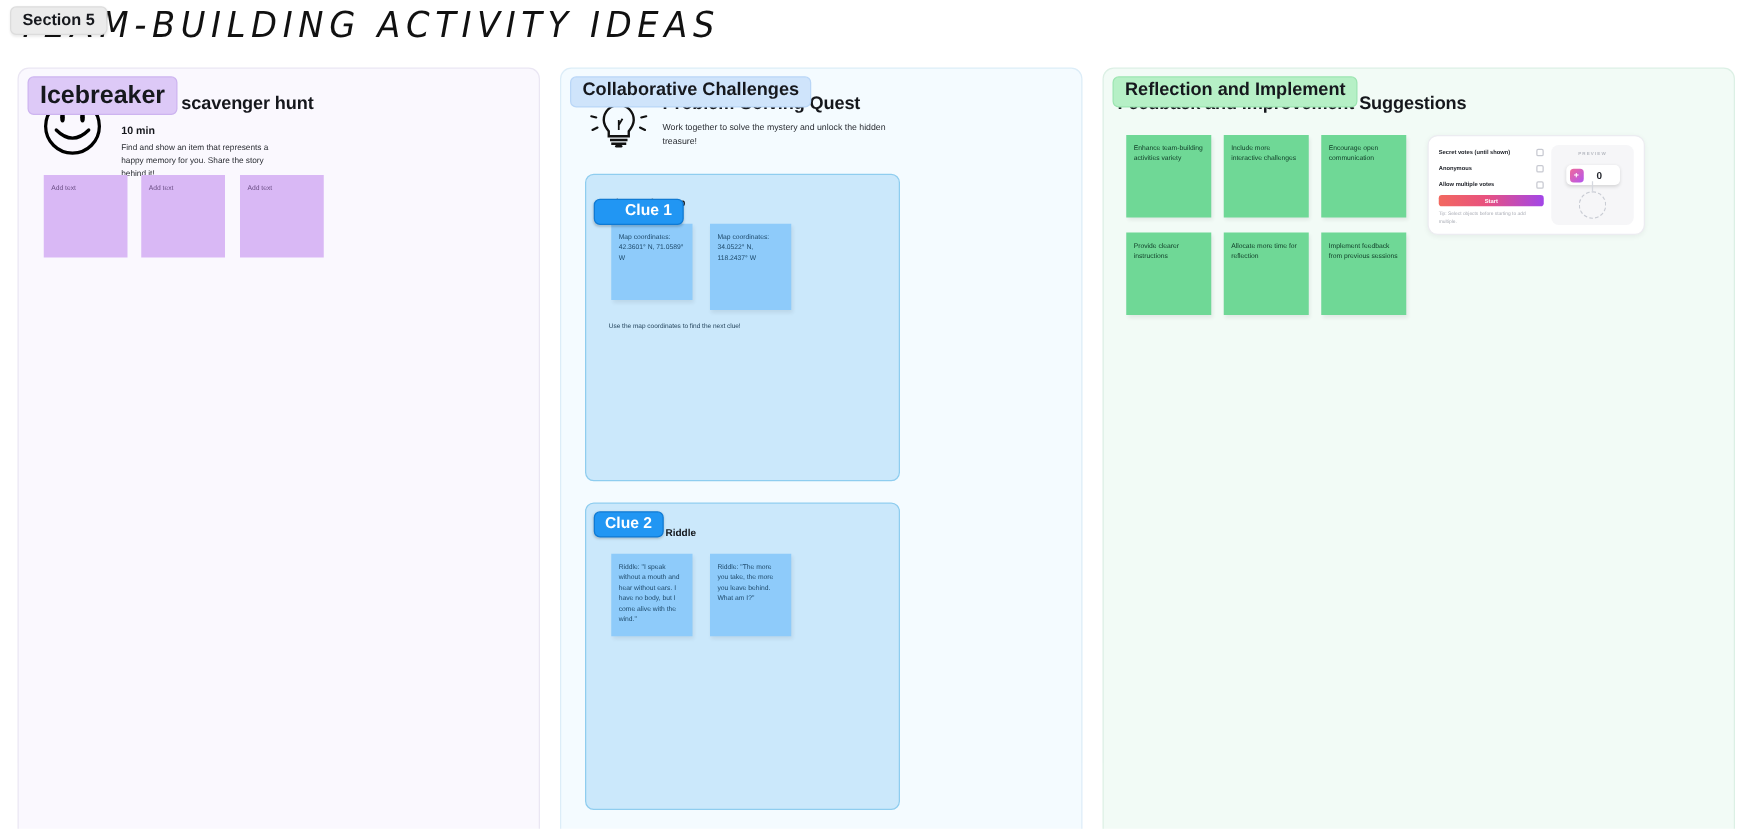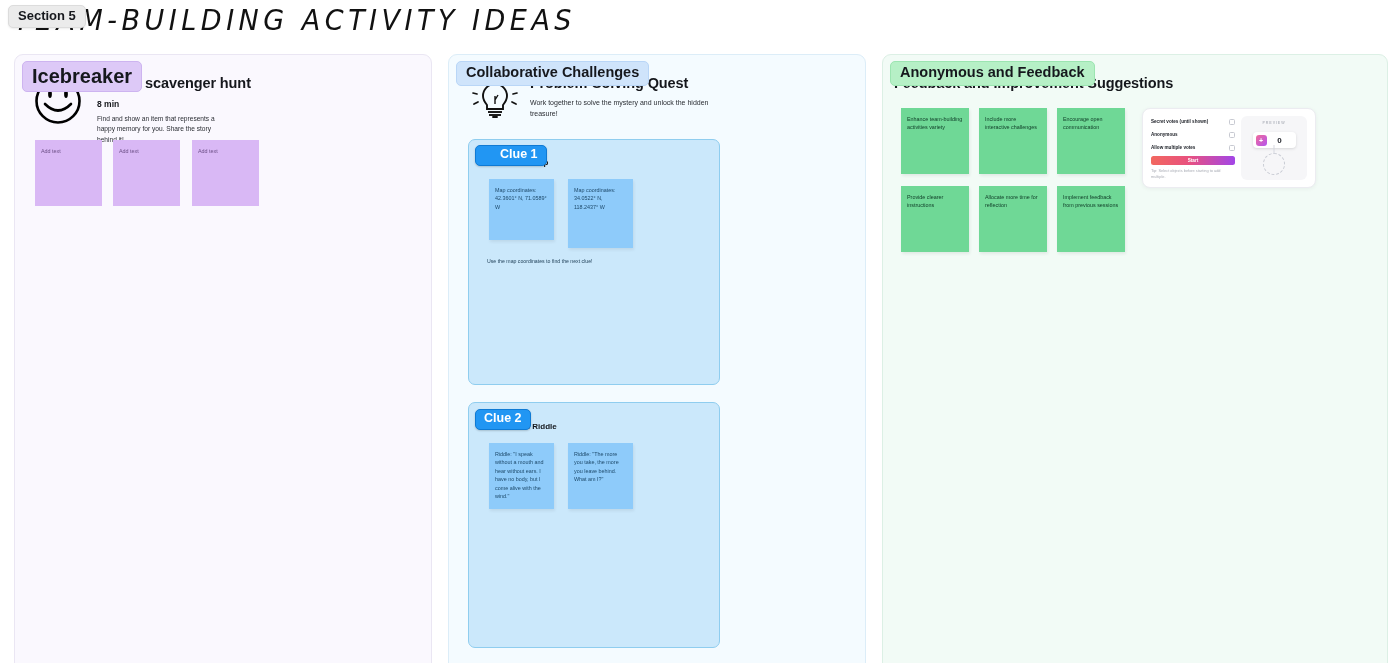--- a/index.html
+++ b/index.html
@@ -284,21 +284,21 @@
   <div class="chip chip-purple" style="left:22px; top:61px;">Icebreaker</div>
 
   <svg class="activity-icon" style="left:30px; top:76px;" viewBox="0 0 56 50">
     <circle cx="28" cy="25" r="21.5" fill="none" stroke="#000" stroke-width="2.6"></circle>
     <ellipse cx="20" cy="18" rx="1.9" ry="4" fill="#000"></ellipse>
     <ellipse cx="36" cy="18" rx="1.9" ry="4" fill="#000"></ellipse>
     <path d="M15 28 Q28 41 41 28" fill="none" stroke="#000" stroke-width="2.6" stroke-linecap="round"></path>
   </svg>
 
   <div class="activity-title" style="left:97px; top:75px;">Virtual scavenger hunt</div>
-  <div class="activity-duration" style="left:97px; top:99px;">8 min</div>
+  <div class="activity-duration" style="left:97px; top:99px;">10 min</div>
   <div class="activity-desc" style="left:97px; top:114px; width:128px;">Find and show an item that represents a happy memory for you. Share the story behind it!</div>
 
   <div class="sticky sticky-purple" style="left:35px;  top:140px; width:67px; height:66px;">Add text</div>
   <div class="sticky sticky-purple" style="left:113px; top:140px; width:67px; height:66px;">Add text</div>
   <div class="sticky sticky-purple" style="left:192px; top:140px; width:67px; height:66px;">Add text</div>
 
   <div class="frame" id="frame-collab"></div>
   <div class="chip chip-blue" style="left:456px; top:61px;">Collaborative Challenges</div>
 
   <svg class="activity-icon" style="left:467px; top:74px;" viewBox="0 0 56 50">
@@ -316,33 +316,33 @@
       <line x1="7" y1="30" x2="11" y2="28"></line>
       <line x1="49" y1="30" x2="45" y2="28"></line>
     </g>
   </svg>
 
   <div class="activity-title" style="left:530px; top:75px;">Problem-Solving Quest</div>
   <div class="activity-desc" style="left:530px; top:97px; width:185px; font-size:7px;">Work together to solve the mystery and unlock the hidden treasure!</div>
 
   <div class="clue-card" style="left:468px; top:139px; width:252px; height:246px;"></div>
   <div class="clue-heading" style="left:487px; top:158px;">Clue 1: The Map</div>
-  <div class="chip chip-clue" style="left:475px; top:145px;padding-left:24px;">Clue 1</div>
+  <div class="chip chip-clue" style="left:475px; top:159px;padding-left:24px;">Clue 1</div>
   <div class="sticky sticky-blue" style="left:489px; top:179px; width:65px; height:61px;">Map coordinates: 42.3601° N, 71.0589° W</div>
   <div class="sticky sticky-blue" style="left:568px; top:179px; width:65px; height:69px;">Map coordinates: 34.0522° N, 118.2437° W</div>
   <div class="clue-hint" style="left:487px; top:258px;">Use the map coordinates to find the next clue!</div>
 
   <div class="clue-card" style="left:468px; top:402px; width:252px; height:246px;"></div>
   <div class="clue-heading" style="left:487px; top:422px;">Clue 2: The Riddle</div>
   <div class="chip chip-clue" style="left:475px; top:409px;text-align:right;">Clue 2</div>
   <div class="sticky sticky-blue" style="left:489px; top:443px; width:65px; height:66px;">Riddle: "I speak without a mouth and hear without ears. I have no body, but I come alive with the wind."</div>
   <div class="sticky sticky-blue" style="left:568px; top:443px; width:65px; height:66px;">Riddle: "The more you take, the more you leave behind. What am I?"</div>
 
   <div class="frame" id="frame-reflection"></div>
-  <div class="chip chip-green" style="left:890px; top:61px;">Anonymous and Feedback</div>
+  <div class="chip chip-green" style="left:890px; top:61px;">Reflection and Implement</div>
   <div class="activity-title" style="left:894px; top:75px; font-size:14.5px;">Feedback and Improvement Suggestions</div>
 
   <div class="sticky sticky-green" style="left:901px;  top:108px; width:68px; height:66px;">Enhance team-building activities variety</div>
   <div class="sticky sticky-green" style="left:979px;  top:108px; width:68px; height:66px;">Include more interactive challenges</div>
   <div class="sticky sticky-green" style="left:1057px; top:108px; width:68px; height:66px;">Encourage open communication</div>
   <div class="sticky sticky-green" style="left:901px;  top:186px; width:68px; height:66px;">Provide clearer instructions</div>
   <div class="sticky sticky-green" style="left:979px;  top:186px; width:68px; height:66px;">Allocate more time for reflection</div>
   <div class="sticky sticky-green" style="left:1057px; top:186px; width:68px; height:66px;">Implement feedback from previous sessions</div>
 
   <div id="vote-widget">

